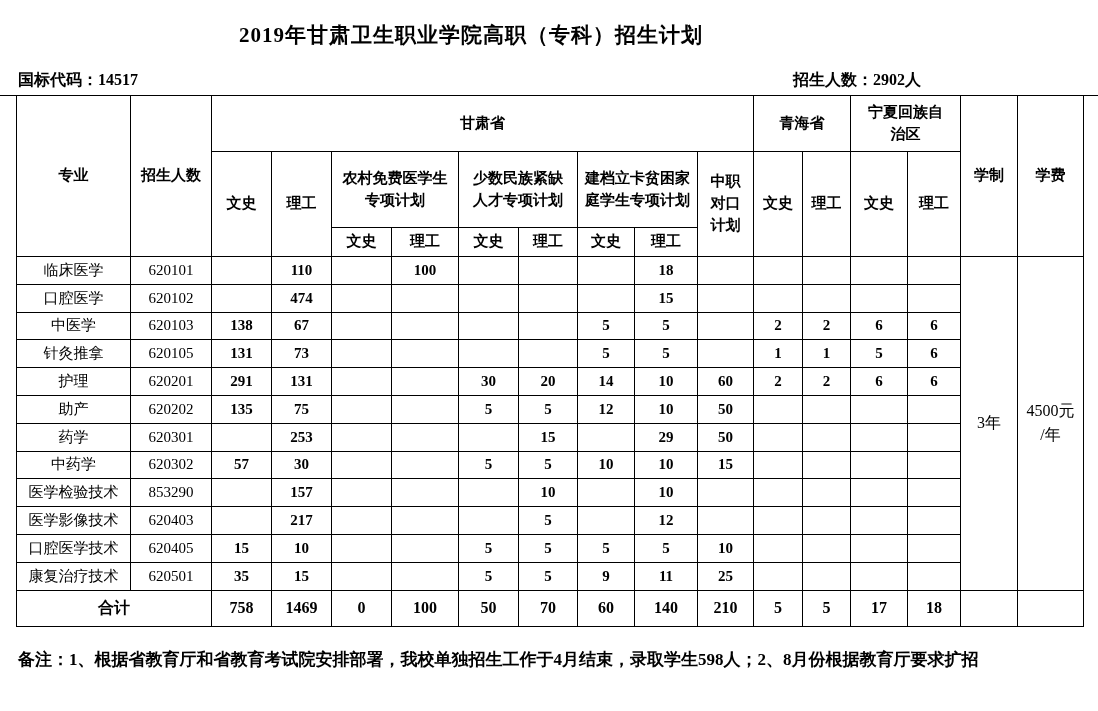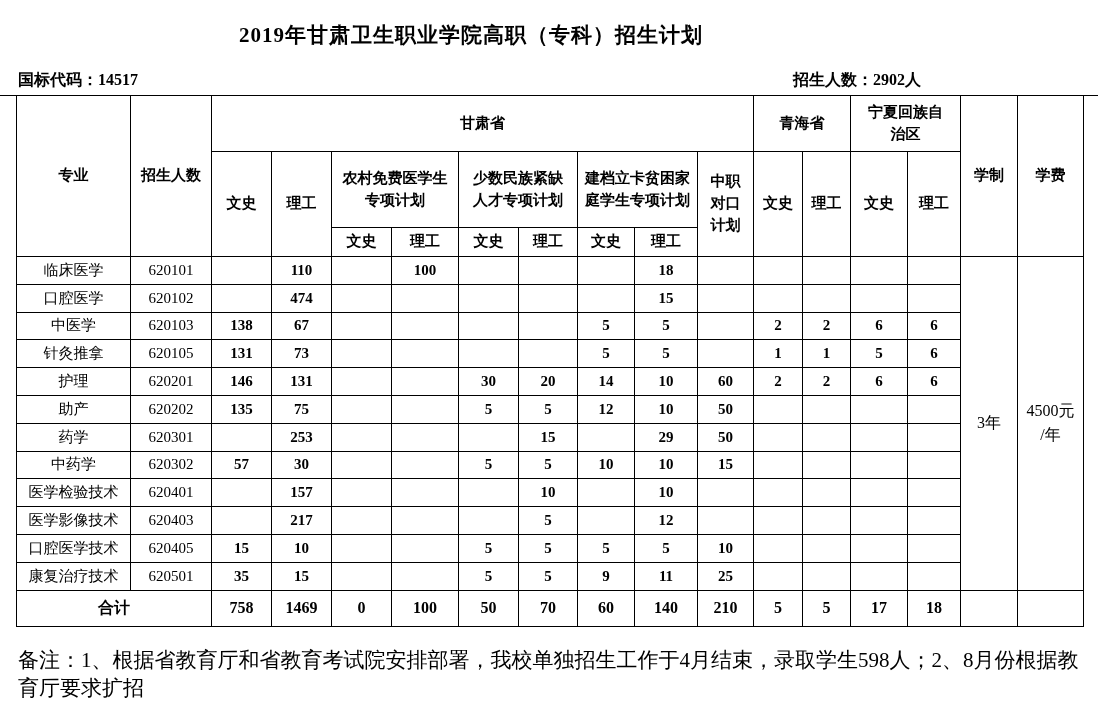--- a/index.html
+++ b/index.html
@@ -48,21 +48,21 @@
   td.code-cell  { font-size: 15px; font-weight: normal; }
   td.value-cell { font-size: 15px; font-weight: bold; }
   td.span-cell  {
     font-size: 16px; font-weight: normal;
     white-space: pre-line; line-height: 1.5;
   }
   tr.total-row { height: 36px; }
   tr.total-row td { font-size: 16px; font-weight: bold; }
   .footer {
     position: absolute; top: 646px; left: 18px; width: 1064px;
-    font-size: 21px; line-height: 28px; font-weight: normal;
+    font-size: 17px; line-height: 28px; font-weight: bold;
   }
 </style>
 </head>
 <body>
 
 <div class="title">2019年甘肃卫生职业学院高职（专科）招生计划</div>
 <div class="meta-left">国标代码：14517</div>
 <div class="meta-right">招生人数：2902人</div>
 <div class="top-rule"></div>
 
@@ -191,21 +191,21 @@
         <td class="value-cell">5</td>
         <td class="value-cell"></td>
         <td class="value-cell">1</td>
         <td class="value-cell">1</td>
         <td class="value-cell">5</td>
         <td class="value-cell">6</td>
       </tr>
       <tr class="data-row">
         <td class="major-cell">护理</td>
         <td class="code-cell">620201</td>
-        <td class="value-cell">146</td>
+        <td class="value-cell">291</td>
         <td class="value-cell">131</td>
         <td class="value-cell"></td>
         <td class="value-cell"></td>
         <td class="value-cell">30</td>
         <td class="value-cell">20</td>
         <td class="value-cell">14</td>
         <td class="value-cell">10</td>
         <td class="value-cell">60</td>
         <td class="value-cell">2</td>
         <td class="value-cell">2</td>
@@ -258,21 +258,21 @@
         <td class="value-cell">10</td>
         <td class="value-cell">10</td>
         <td class="value-cell">15</td>
         <td class="value-cell"></td>
         <td class="value-cell"></td>
         <td class="value-cell"></td>
         <td class="value-cell"></td>
       </tr>
       <tr class="data-row">
         <td class="major-cell">医学检验技术</td>
-        <td class="code-cell">620401</td>
+        <td class="code-cell">853290</td>
         <td class="value-cell"></td>
         <td class="value-cell">157</td>
         <td class="value-cell"></td>
         <td class="value-cell"></td>
         <td class="value-cell"></td>
         <td class="value-cell">10</td>
         <td class="value-cell"></td>
         <td class="value-cell">10</td>
         <td class="value-cell"></td>
         <td class="value-cell"></td>

